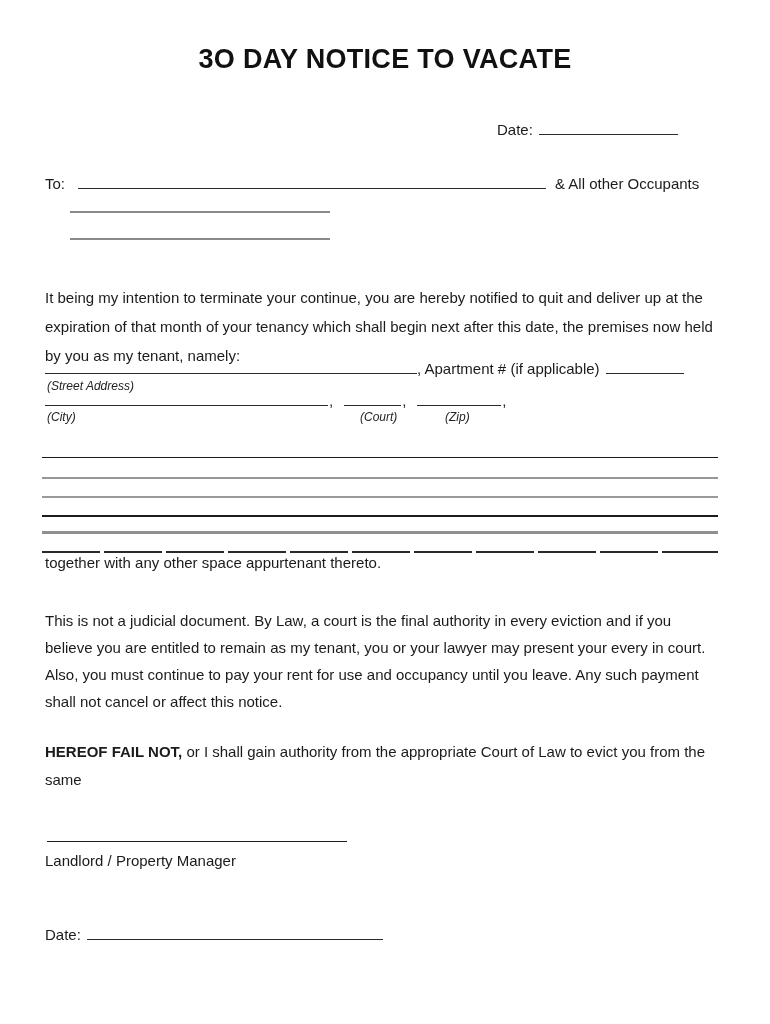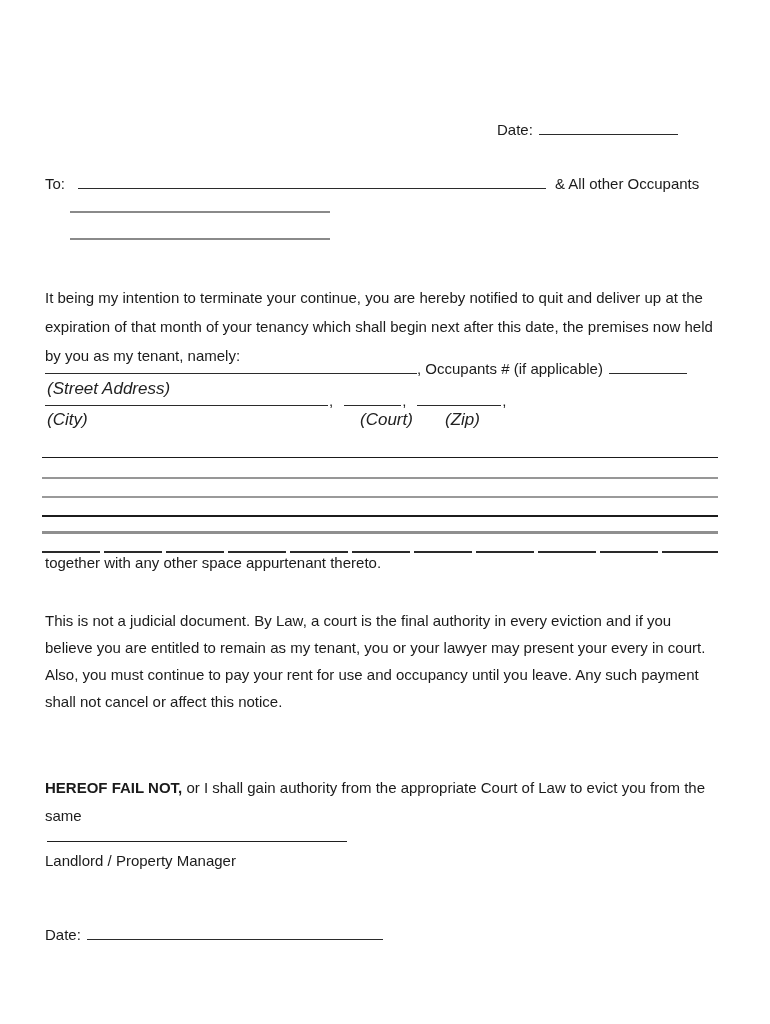--- a/index.html
+++ b/index.html
@@ -18,21 +18,21 @@
     text-align:center;
     font-size:27px; font-weight:bold; letter-spacing:0.3px;
     color:#111111;
   }
   .row { position:absolute; display:flex; align-items:baseline; white-space:nowrap; }
   .blank {
     display:inline-block;
     border-bottom:1.6px solid #2b2b2b;
     height:13px;
   }
-  .caption { position:absolute; font-size:17px; font-style:italic; color:#222222; }
+  .caption { position:absolute; font-size:12px; font-style:italic; color:#222222; }
   .para { position:absolute; left:45px; width:690px; }
   .para .pline { line-height:29px; }
   .para-tight .pline { line-height:27px; }
   .grayline { position:absolute; background:#8a8a8a; height:2px; }
   .rule { position:absolute; left:42px; width:676px; height:0; }
   .rule-black-1 { border-top:1.8px solid #1a1a1a; }
   .rule-gray-1  { border-top:2.6px solid #979797; }
   .rule-gray-2  { border-top:2.6px solid #9a9a9a; }
   .rule-black-2 { border-top:2.0px solid #1c1c1c; }
   .rule-gray-3  { border-top:3.2px solid #8f8f8f; }
@@ -43,20 +43,21 @@
   .bold { font-weight:bold; }
   .sig-line { position:absolute; left:47px; width:300px; border-top:1.7px solid #1f1f1f; }
   .ml6 { margin-left:6px; }
   .comma { padding:0 1px; }
 </style>
 </head>
 <body>
 
 <div class="page">
 
+  <div class="title">3O DAY NOTICE TO VACATE</div>
 
   <div class="row" style="top:121px; left:497px;">
     <span>Date:</span>
     <span class="blank ml6" style="width:139px;"></span>
   </div>
 
   <div class="row" style="top:175px; left:45px;gap:9px;">
     <span style="margin-right:4px;">To:</span>
     <span class="blank" style="width:468px;"></span>
     <span>&amp; All other Occupants</span>
@@ -66,21 +67,21 @@
   <div class="grayline" style="top:238px; left:70px; width:260px;"></div>
 
   <div class="para" style="top:283px;">
     <div class="pline">It being my intention to terminate your continue, you are hereby notified to quit and deliver up at the</div>
     <div class="pline">expiration of that month of your tenancy which shall begin next after this date, the premises now held</div>
     <div class="pline">by you as my tenant, namely:</div>
   </div>
 
   <div class="row" style="top:360px; left:45px;">
     <span class="blank" style="width:372px;"></span>
-    <span>, Occupants # (if applicable)</span>
+    <span>, Apartment # (if applicable)</span>
     <span class="blank ml6" style="width:78px;"></span>
   </div>
   <div class="caption" style="top:379px; left:47px;">(Street Address)</div>
 
   <div class="row" style="top:392px; left:45px;">
     <span class="blank" style="width:283px;"></span>
     <span class="comma">,</span>
     <span class="blank" style="width:57px; margin-left:10px;"></span>
     <span class="comma">,</span>
     <span class="blank" style="width:84px; margin-left:10px;"></span>
@@ -101,21 +102,21 @@
     <div class="pline">together with any other space appurtenant thereto.</div>
   </div>
 
   <div class="para para-tight" style="top:607px;">
     <div class="pline">This is not a judicial document. By Law, a court is the final authority in every eviction and if you</div>
     <div class="pline">believe you are entitled to remain as my tenant, you or your lawyer may present your every in court.</div>
     <div class="pline">Also, you must continue to pay your rent for use and occupancy until you leave. Any such payment</div>
     <div class="pline">shall not cancel or affect this notice.</div>
   </div>
 
-  <div class="para" style="top:738px;margin-top:36px;">
+  <div class="para" style="top:738px;">
     <div class="pline" style="line-height:28px;">
       <span class="bold">HEREOF FAIL NOT,</span>
       <span>or I shall gain authority from the appropriate Court of Law to evict you from the</span>
     </div>
     <div class="pline" style="line-height:28px;">same</div>
   </div>
 
   <div class="sig-line" style="top:841px;"></div>
   <div class="abs" style="top:852px; left:45px;">Landlord / Property Manager</div>
 

